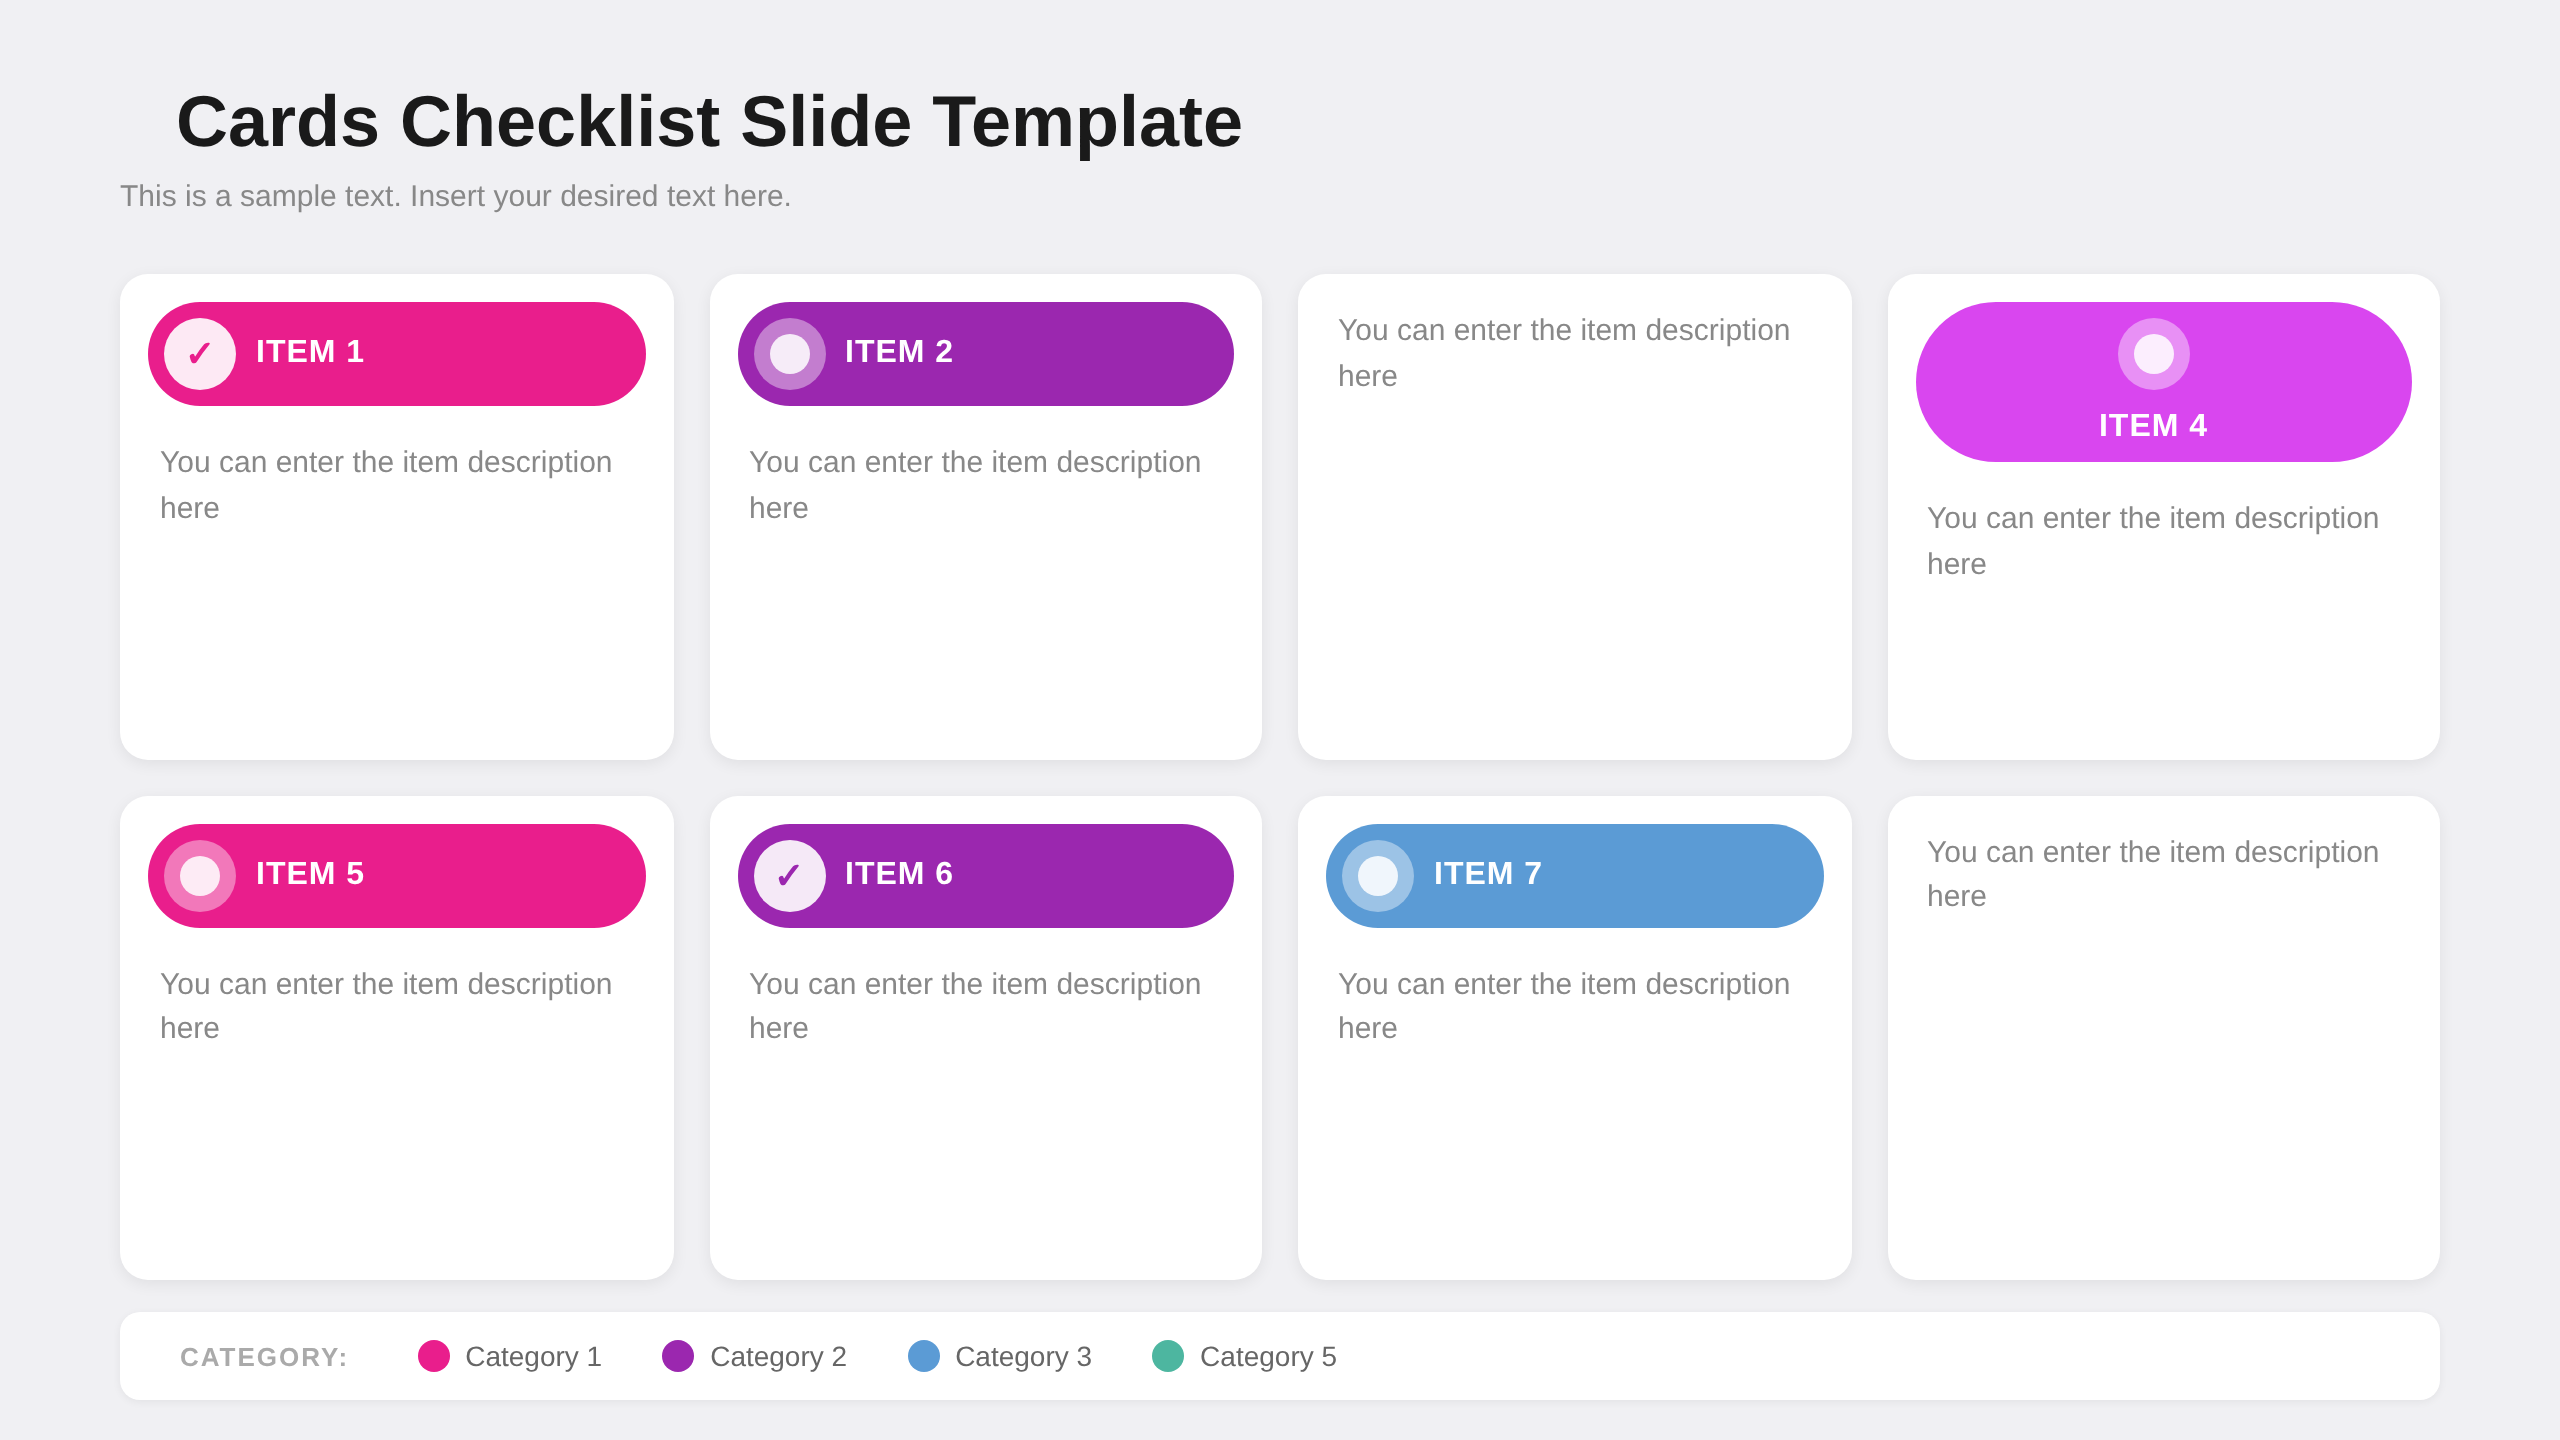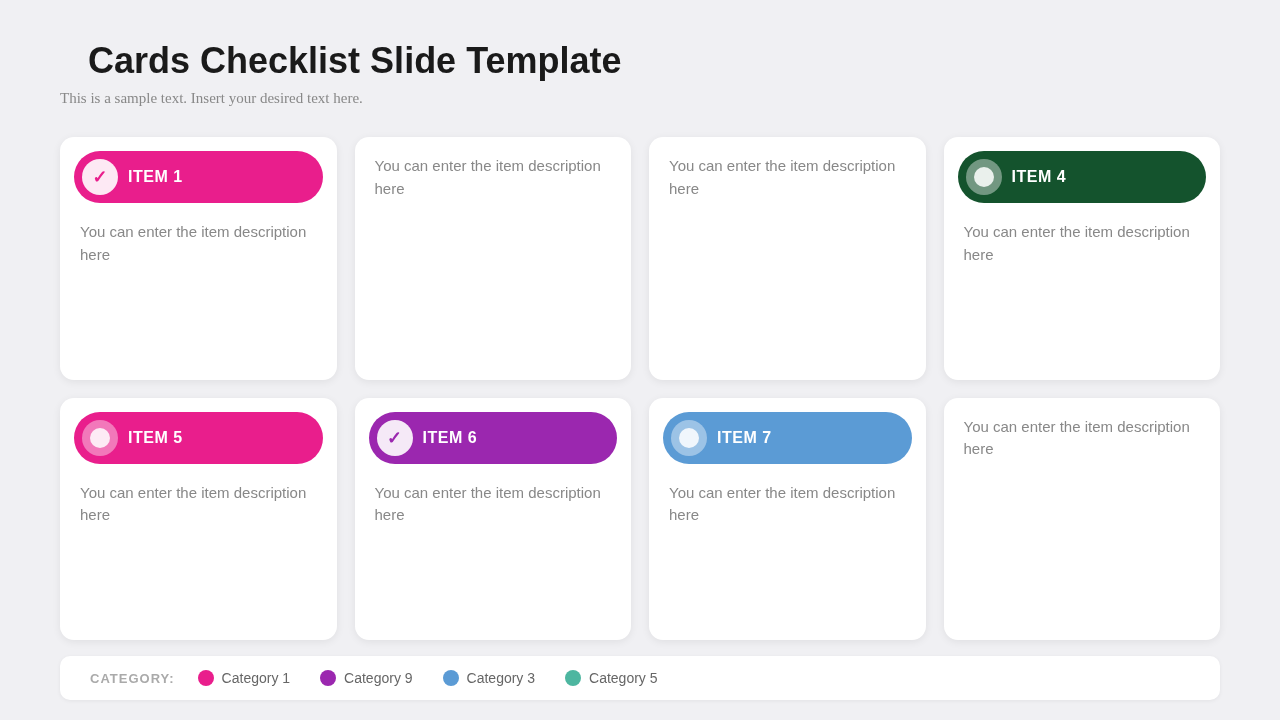--- a/index.html
+++ b/index.html
@@ -20,21 +20,20 @@
       font-weight: 700;
       color: #1a1a1a;
       margin-bottom: 8px;
       margin-left: 28px;
     }
 
     .page-subtitle {
       font-size: 15px;
       color: #888;
       margin-bottom: 30px;
-      font-family: Liberation Serif, serif;
     }
 
     .cards-grid {
       display: grid;
       grid-template-columns: repeat(4, 1fr);
       grid-template-rows: repeat(2, 1fr);
       gap: 18px;
       flex: 1;
     }
 
@@ -53,21 +52,21 @@
       align-items: center;
       border-radius: 999px;
       padding: 8px 18px 8px 8px;
       margin: 14px 14px 0 14px;
       gap: 10px;
     }
 
     .card-header.pink { background: #e91e8c; }
     .card-header.purple { background: #9b27af; }
     .card-header.blue { background: #5b9bd5; }
-    .card-header.teal { background: #14532d; }
+    .card-header.teal { background: #d946ef; flex-direction: column; }
 
     .card-icon {
       width: 36px;
       height: 36px;
       border-radius: 50%;
       background: rgba(255,255,255,0.4);
       display: flex;
       align-items: center;
       justify-content: center;
       flex-shrink: 0;
@@ -101,21 +100,21 @@
       flex: 1;
     }
 
     .legend-bar {
       background: #fff;
       border-radius: 10px;
       margin-top: 16px;
       padding: 14px 30px;
       display: flex;
       align-items: center;
-      gap: 13px;
+      gap: 24px;
       box-shadow: 0 1px 4px rgba(0,0,0,0.06);
     }
 
     .legend-label {
       font-size: 13px;
       font-weight: 700;
       color: #aaa;
       letter-spacing: 1px;
       text-transform: uppercase;
       margin-right: 10px;
@@ -162,20 +161,26 @@
     <div class="card">
     <div class="card-header pink">
       <div class="card-icon checked">
       <span class="checkmark " style="color:#e91e8c">✓</span>
     </div>
       <span class="card-title">ITEM 1</span>
     </div>
     <div class="card-body">You can enter the item description here</div>
   </div>
     <div class="card">
+    <div class="card-header purple">
+      <div class="card-icon">
+      <div class="circle-empty"></div>
+    </div>
+      <span class="card-title">ITEM 2</span>
+    </div>
     <div class="card-body">You can enter the item description here</div>
   </div>
     <div class="card">
     <div class="card-body">You can enter the item description here</div>
   </div>
     <div class="card">
     <div class="card-header teal">
       <div class="card-icon">
       <div class="circle-empty"></div>
     </div>
@@ -217,21 +222,21 @@
 
 <div class="legend-bar">
   <span class="legend-label">CATEGORY:</span>
   <div id="legend-items" style="display:flex;align-items:center;gap:30px;">
       <div class="legend-item">
     <div class="legend-dot pink"></div>
     <span class="legend-text">Category 1</span>
   </div>
       <div class="legend-item">
     <div class="legend-dot purple"></div>
-    <span class="legend-text">Category 9</span>
+    <span class="legend-text">Category 2</span>
   </div>
       <div class="legend-item">
     <div class="legend-dot blue"></div>
     <span class="legend-text">Category 3</span>
   </div>
       <div class="legend-item">
     <div class="legend-dot teal"></div>
     <span class="legend-text">Category 5</span>
   </div>
     </div>

